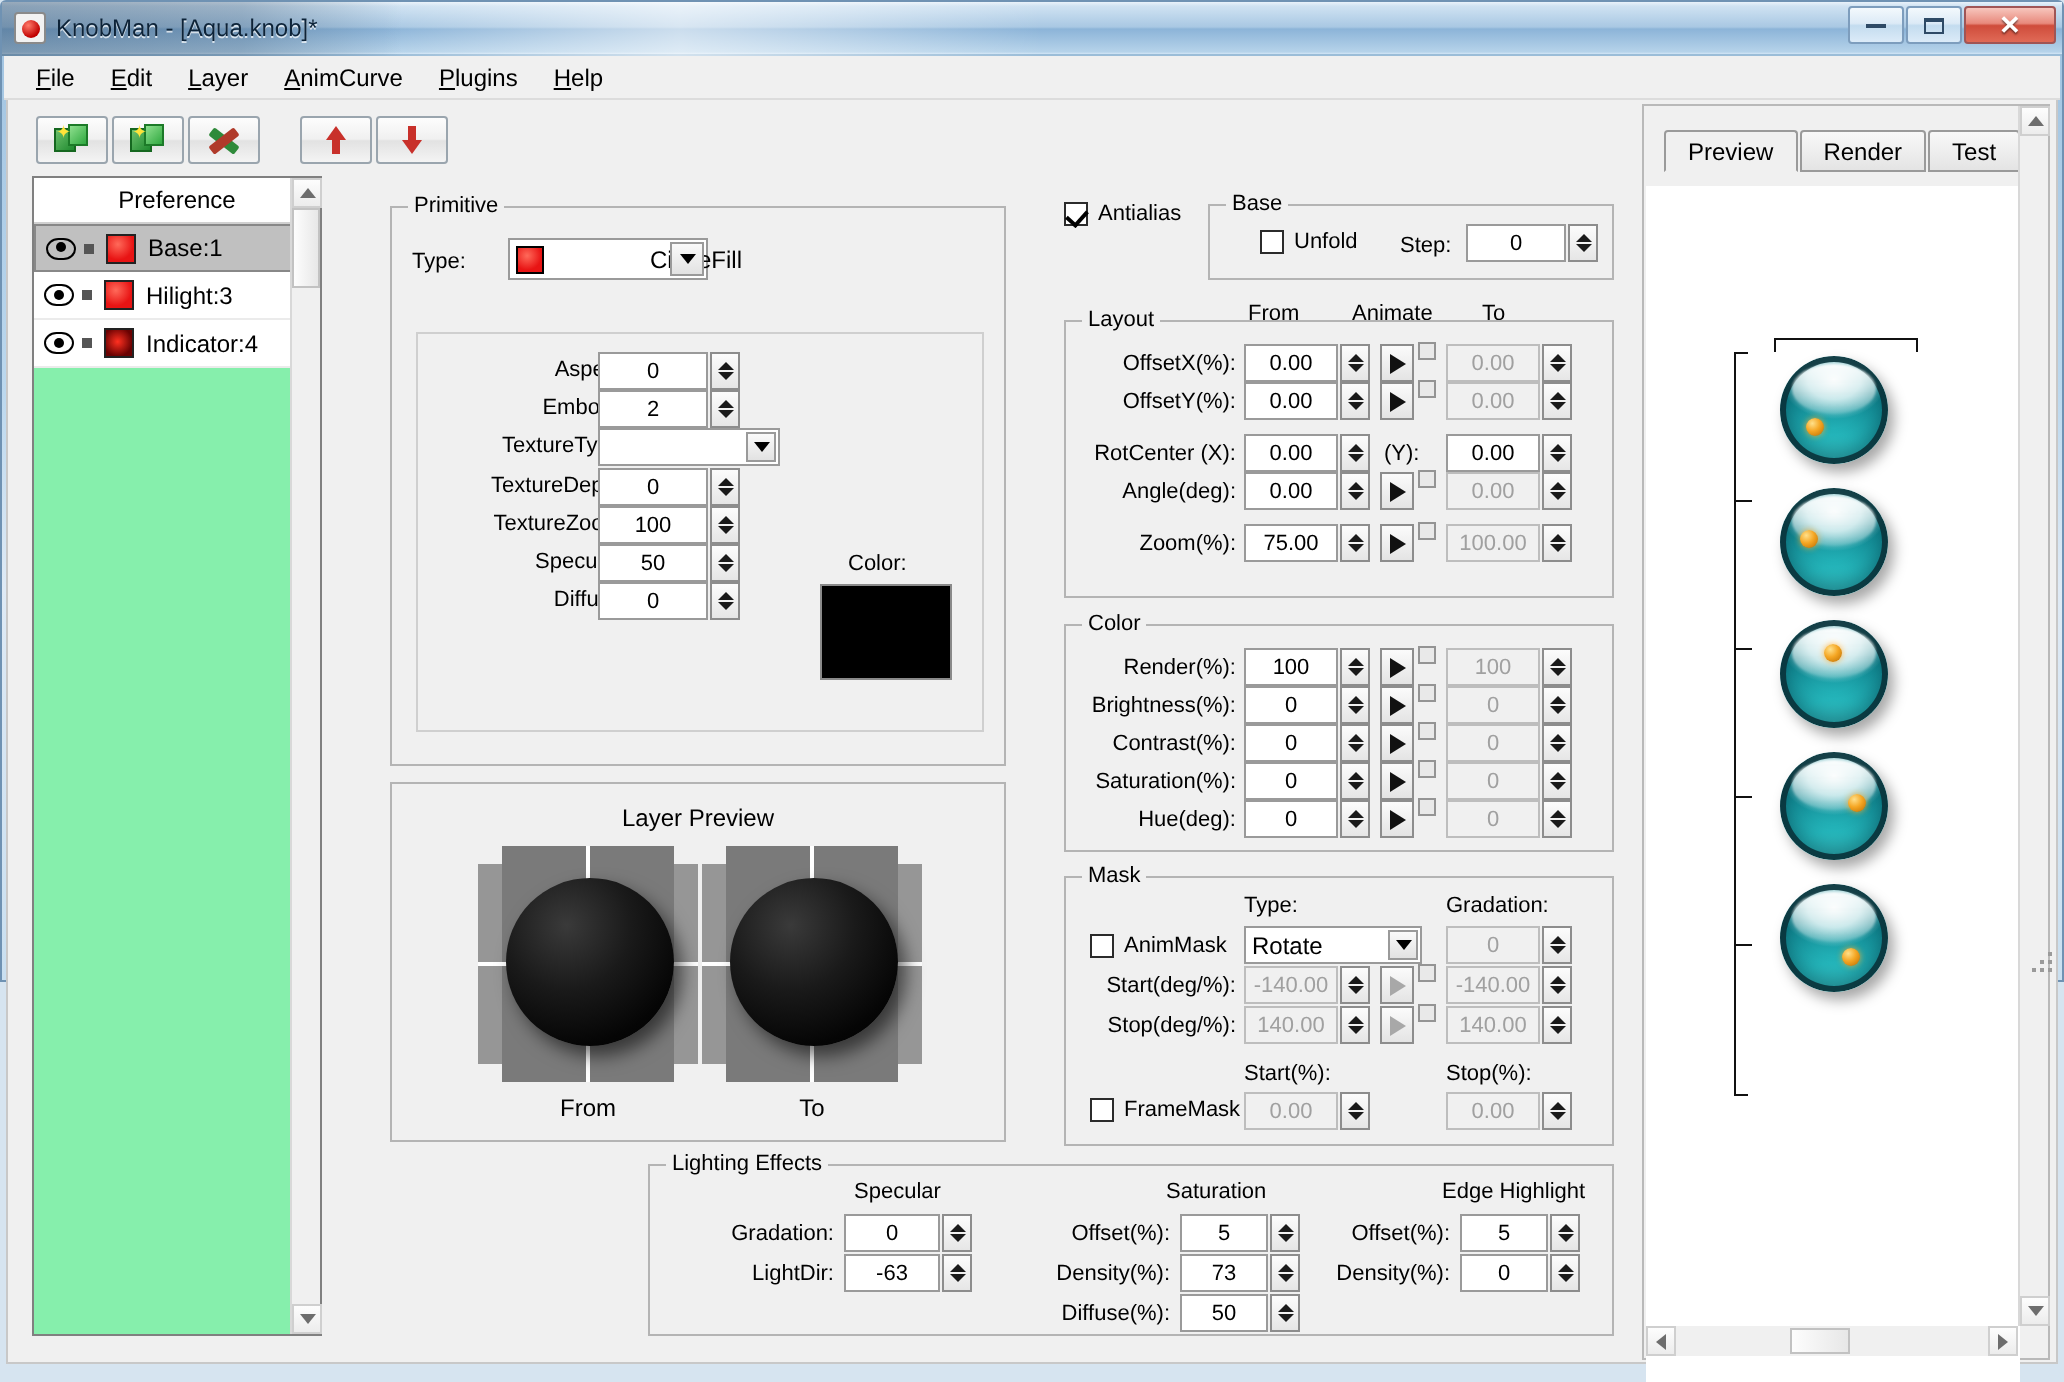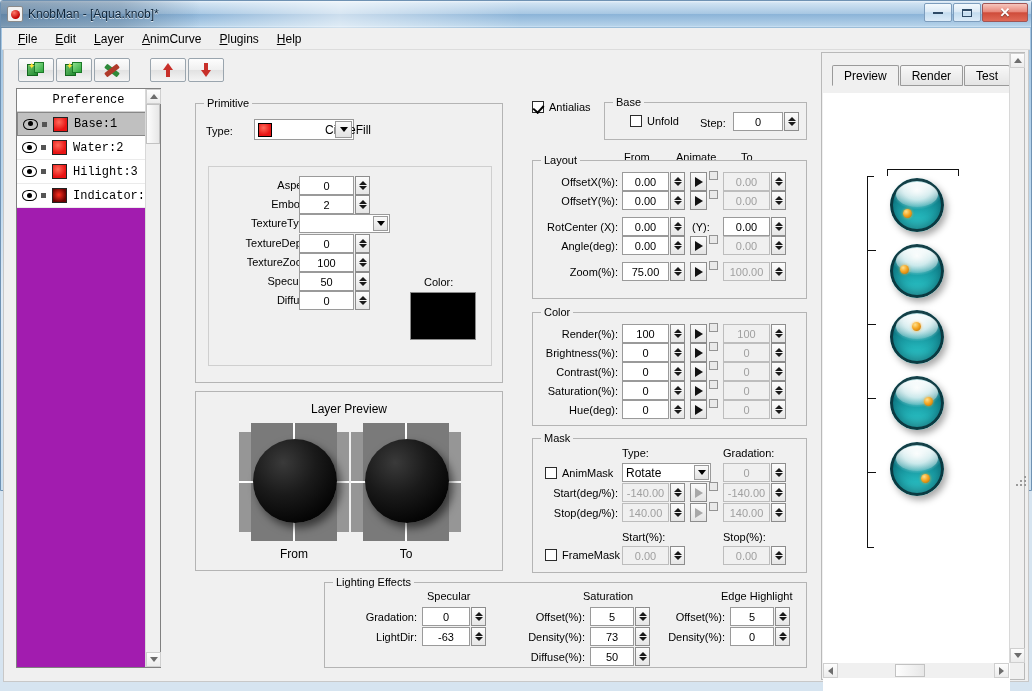--- a/index.html
+++ b/index.html
@@ -104,21 +104,21 @@
   .arw-up { position:relative; width:10px; height:14px; }
   .arw-up::before { content:''; position:absolute; left:0; top:0; border-left:5px solid transparent; border-right:5px solid transparent; border-bottom:7px solid #c8302a; }
   .arw-up::after { content:''; position:absolute; left:3px; top:6px; width:4px; height:8px; background:#c8302a; }
   .arw-dn { position:relative; width:10px; height:14px; }
   .arw-dn::before { content:''; position:absolute; left:0; bottom:0; border-left:5px solid transparent; border-right:5px solid transparent; border-top:7px solid #c8302a; }
   .arw-dn::after { content:''; position:absolute; left:3px; top:0; width:4px; height:8px; background:#c8302a; }
 
   
   .layerlist {
     position:absolute; left:12px; top:38px; width:145px; height:580px;
-    background:#a21caf; border:1px solid #808080;font-family:Liberation Mono, monospace;
+    background:#86efac; border:1px solid #808080;
   }
   .ll-head {
     height:23px; background:#fff; border-bottom:1px solid #d0d0d0;
     display:flex; align-items:center; justify-content:center; font-size:12px; color:#000;
   }
   .ll-rows { background:#fff; }
   .ll-row {
     height:24px; display:flex; align-items:center; padding-left:5px; font-size:12px; color:#000;
     border-bottom:1px solid #ebebeb;
   }
@@ -362,31 +362,20 @@
           </div>
           <div class="ll-row">
             <span class="eye">
                 <span class="out"></span>
                 <span class="pup"></span>
               </span>
             <span class="dotsq"></span>
             <span class="swatch">
                 <i style="background:radial-gradient(circle at 38% 32%,#ff6a5a,#e81414 65%)"></i>
               </span>
-            <span>Water:2</span>
-          </div>
-          <div class="ll-row">
-            <span class="eye">
-                <span class="out"></span>
-                <span class="pup"></span>
-              </span>
-            <span class="dotsq"></span>
-            <span class="swatch">
-                <i style="background:radial-gradient(circle at 38% 32%,#ff6a5a,#e81414 65%)"></i>
-              </span>
             <span>Hilight:3</span>
           </div>
           <div class="ll-row">
             <span class="eye">
                 <span class="out"></span>
                 <span class="pup"></span>
               </span>
             <span class="dotsq"></span>
             <span class="swatch">
                 <i style="background:radial-gradient(circle at 45% 45%,#ff3020,#6a0202 72%)"></i>

